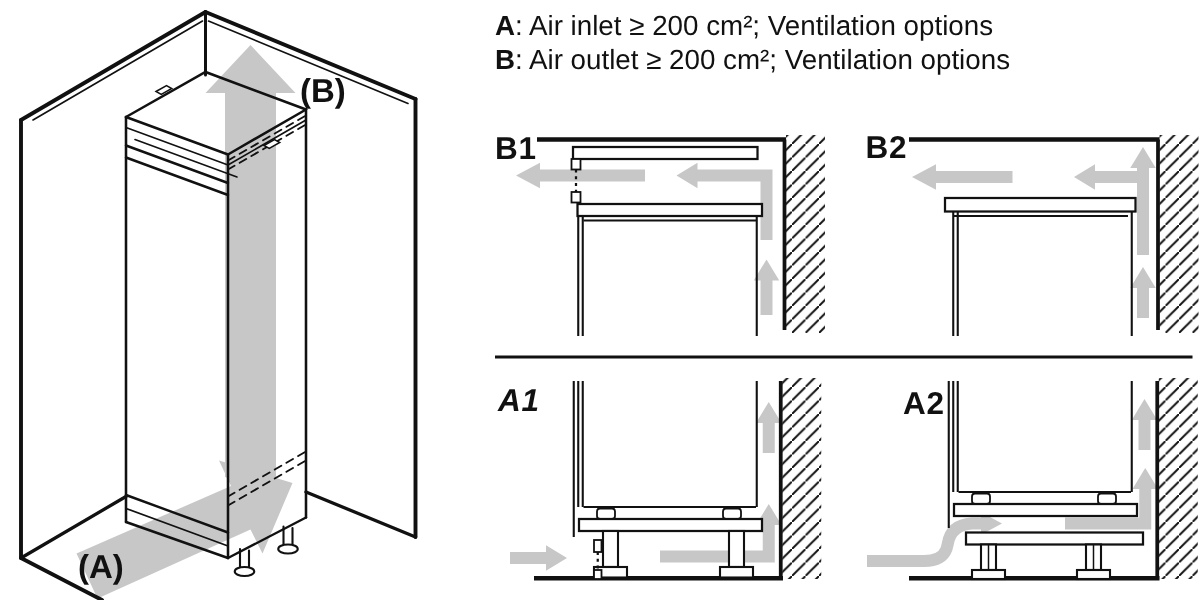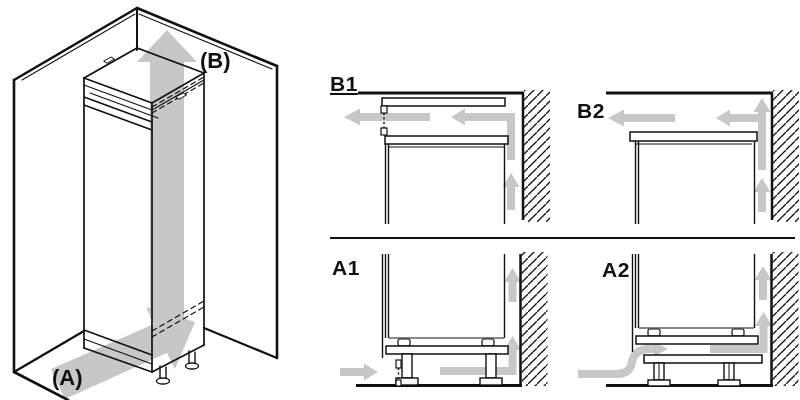--- a/index.html
+++ b/index.html
@@ -70,20 +70,24 @@
         <path d="M152,337 L204,307"></path>
       </g>
 
       <path d="M104,61 l7,-4 l3.5,2 l-7,4 Z" stroke-width="1" fill="#fff"></path>
       <path d="M176,97 l7,-4 l3.5,2 l-7,4 Z" stroke-width="1" fill="#fff"></path>
     </g>
   </svg>
   <span class="isolabel" style="left:200px;top:48px;">(B)</span>
   <span class="isolabel" style="left:52px;top:365px;">(A)</span>
 
+  <div class="hdr">
+    <div><span class="b">A</span><span>: Air inlet ≥ 200 cm²; Ventilation options</span></div>
+    <div><span class="b">B</span><span>: Air outlet ≥ 200 cm²; Ventilation options</span></div>
+  </div>
 
   <div class="panel" style="left:330px;top:60px;width:225px;height:178px;">
     <svg width="225" height="178" viewBox="0 0 225 178">
       <defs>
         <pattern id="h1" width="9" height="9" patternUnits="userSpaceOnUse">
           <path d="M-1,10 L10,-1" stroke="#111" stroke-width="1.3"></path>
         </pattern>
       </defs>
       <g fill="#c7c7c7">
         <path d="M14,57 L30,48.5 L30,53 L100,53 L100,61 L30,61 L30,65.5 Z"></path>
@@ -97,21 +101,21 @@
         <rect x="52" y="38" width="123" height="8" fill="#fff" stroke-width="1.5"></rect>
         <rect x="51" y="46" width="6" height="7" fill="#fff" stroke-width="1.2"></rect>
         <path d="M54,53 L54,68" stroke-width="1.5" stroke-dasharray="2,2.5"></path>
         <rect x="51" y="68" width="6" height="7" fill="#fff" stroke-width="1.2"></rect>
         <rect x="55" y="76" width="123" height="8" fill="#fff" stroke-width="1.5"></rect>
         <path d="M59,87 L174,87" stroke-width="1.2"></path>
         <path d="M55.5,84 L55.5,164 M58.5,84 L58.5,164" stroke-width="1.4"></path>
         <path d="M174.5,84 L174.5,164" stroke-width="1.4"></path>
       </g>
     </svg>
-    <span class="plabel" style="left:0px;top:12px;text-decoration:underline;">B1</span>
+    <span class="plabel" style="left:0px;top:28px;">B1</span>
   </div>
 
   <div class="panel" style="left:570px;top:60px;width:230px;height:178px;">
     <svg width="230" height="178" viewBox="0 0 230 178">
       <defs>
         <pattern id="h2" width="9" height="9" patternUnits="userSpaceOnUse">
           <path d="M-1,10 L10,-1" stroke="#111" stroke-width="1.3"></path>
         </pattern>
       </defs>
       <g fill="#c7c7c7">
@@ -123,26 +127,26 @@
       <rect x="203" y="30" width="26" height="132" fill="url(#h2)"></rect>
       <g stroke="#111" fill="none">
         <path d="M36,33 L203,33" stroke-width="3"></path>
         <path d="M202,33 L202,160" stroke-width="2.5"></path>
         <rect x="60" y="72" width="127" height="9" fill="#fff" stroke-width="1.5"></rect>
         <path d="M66,84 L182,84" stroke-width="1.2"></path>
         <path d="M65.5,81 L65.5,164 M68.5,81 L68.5,164" stroke-width="1.4"></path>
         <path d="M184.5,81 L184.5,164" stroke-width="1.4"></path>
       </g>
     </svg>
-    <span class="plabel" style="left:7px;top:39px;">B2</span>
+    <span class="plabel" style="left:7px;top:27px;">B2</span>
   </div>
 
   <div class="divider"></div>
 
-  <div class="panel" style="left:330px;top:240px;width:225px;height:155px;">
+  <div class="panel" style="left:330px;top:240px;width:225px;height:155px;font-style:italic;">
     <svg width="225" height="160" viewBox="0 0 225 160">
       <defs>
         <pattern id="h3" width="9" height="9" patternUnits="userSpaceOnUse">
           <path d="M-1,10 L10,-1" stroke="#111" stroke-width="1.3"></path>
         </pattern>
       </defs>
       <g fill="#c7c7c7">
         <path d="M48,132 L34,123.5 L34,128 L10,128 L10,136 L34,136 L34,140.5 Z"></path>
         <path d="M110,127 L178.5,127 L178.5,110 L174,110 L182.5,96 L191,110 L186.5,110 L186.5,135 L110,135 Z"></path>
         <path d="M182.5,28 L191,42 L186.5,42 L186.5,62 L178.5,62 L178.5,42 L174,42 Z"></path>

